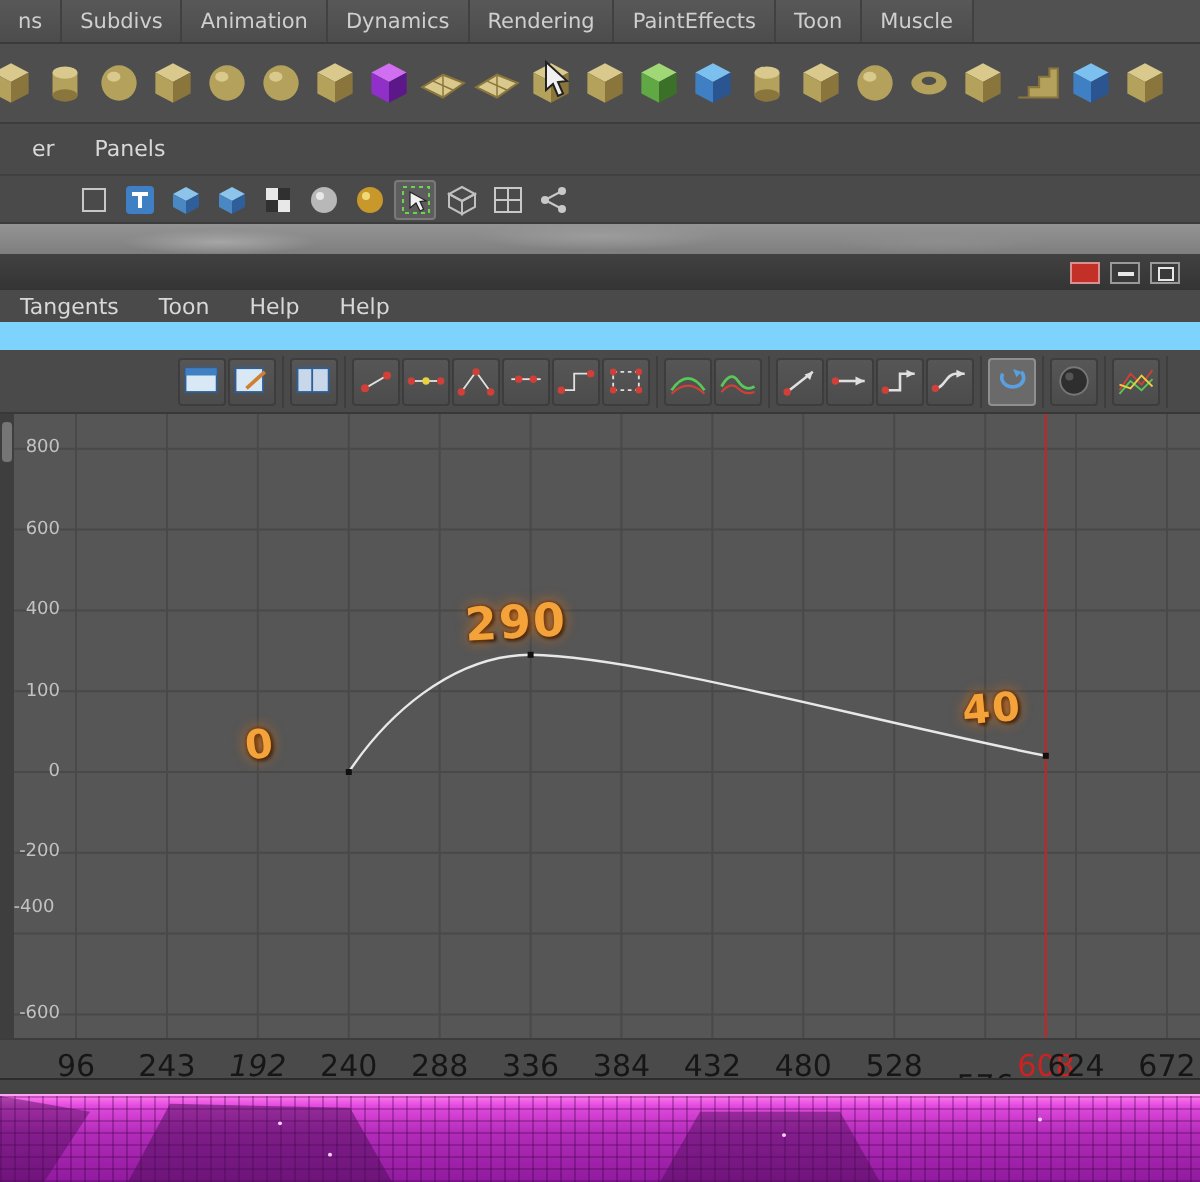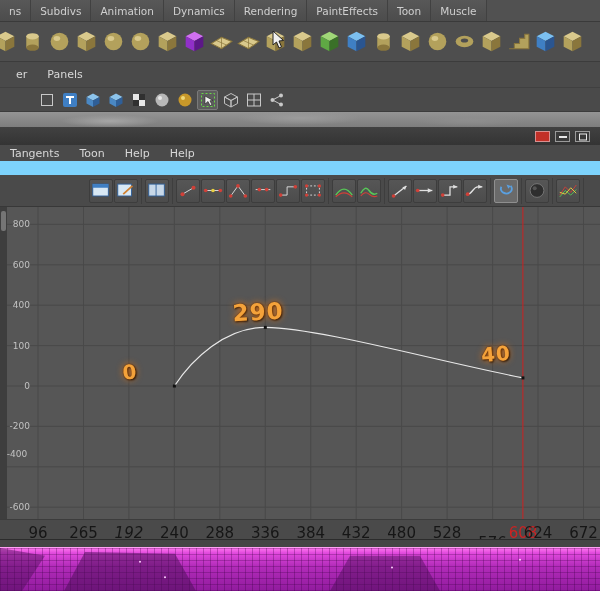--- a/index.html
+++ b/index.html
@@ -502,21 +502,21 @@
       <div class="ylabel" style="top: 214.4px;">-200</div>
       <div class="ylabel" style="top: 242px; text-align: center;">-400</div>
       <div class="ylabel" style="top: 295.2px;">-600</div>
       <div class="annot" style="left: 129.859px; top: 165.062px; font-size: 20px; transform: translate(-50%, -50%) rotate(-6deg);">0</div>
       <div class="annot" style="left: 257.704px; top: 105.068px; font-size: 23px; transform: translate(-50%, -50%) rotate(-3deg);">290</div>
       <div class="annot" style="left: 496.348px; top: 147.084px; font-size: 20px; transform: translate(-50%, -50%) rotate(-5deg);">40</div>
     </div>
   <div id="x-axis" class="row">
     <div class="xlabel red" style="left:523px">608</div>
   <div class="xlabel" style="left: 38px;">96</div>
-      <div class="xlabel" style="left: 83.456px;">265</div>
+      <div class="xlabel" style="left: 83.456px;">243</div>
       <div class="xlabel" style="left: 128.912px; font-style: italic;">192</div>
       <div class="xlabel" style="left: 174.368px;">240</div>
       <div class="xlabel" style="left: 219.824px;">288</div>
       <div class="xlabel" style="left: 265.28px;">336</div>
       <div class="xlabel" style="left: 310.736px;">384</div>
       <div class="xlabel" style="left: 356.192px;">432</div>
       <div class="xlabel" style="left: 401.648px;">480</div>
       <div class="xlabel" style="left: 447.104px; text-align: right;">528</div>
       <div class="xlabel" style="left: 492.56px; margin-top: 10px;">576</div>
       <div class="xlabel" style="left: 538.016px;">624</div>

